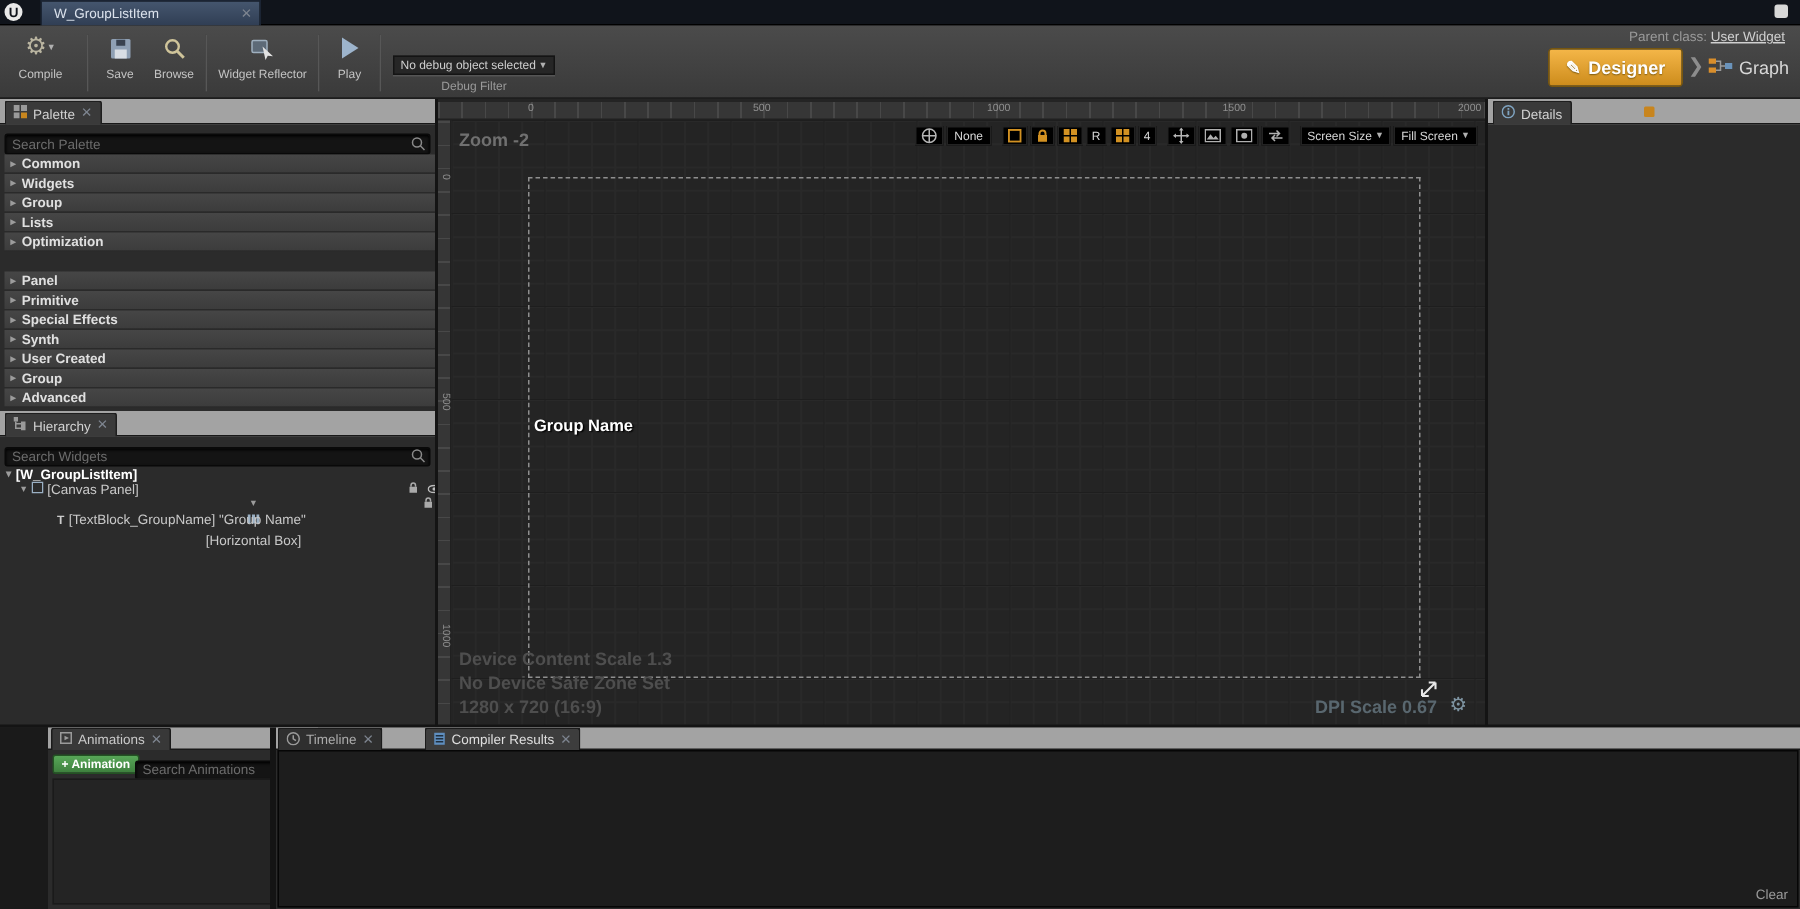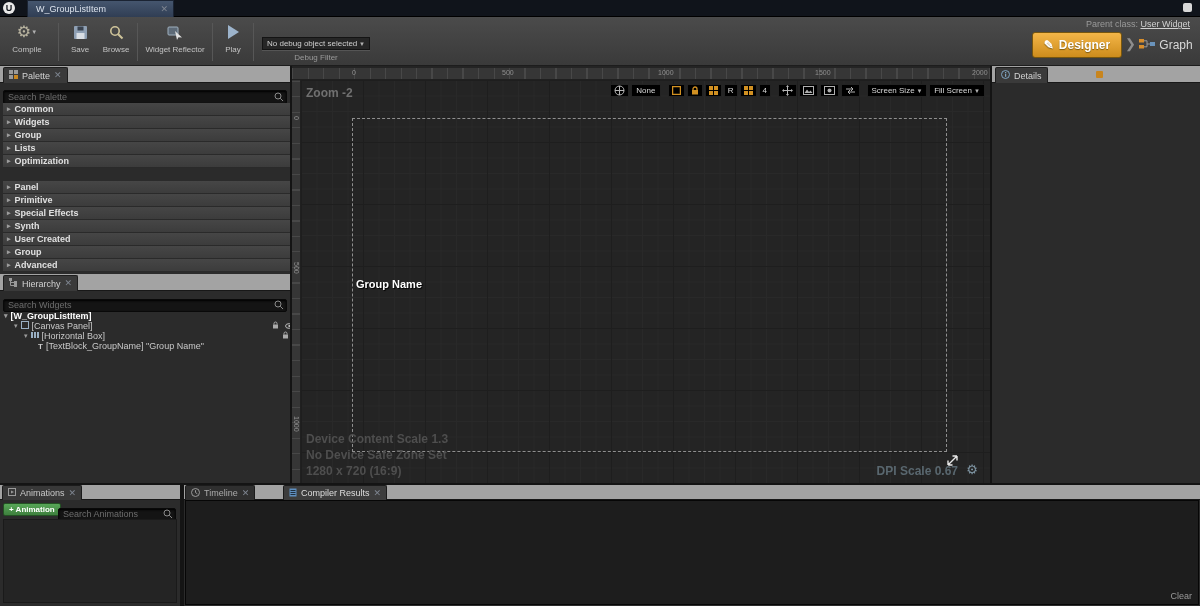--- a/index.html
+++ b/index.html
@@ -299,21 +299,21 @@
         <span><svg width="7" height="8">
               <rect x="1" y="3.5" width="5" height="4" fill="#aaa"></rect>
               <path d="M2 3.5 V2.5 a1.5 1.5 0 0 1 3 0 V3.5" fill="none" stroke="#aaa"></path>
             </svg></span>
         <span><svg width="9" height="6">
               <ellipse cx="4.5" cy="3" rx="4" ry="2.4" fill="none" stroke="#bbb"></ellipse>
               <circle cx="4.5" cy="3" r="1.2" fill="#bbb"></circle>
             </svg></span>
       </span>
     </div>
-    <div class="trow" style="top:265px;padding-left:24px;">
+    <div class="trow" style="top:265px;padding-left:24px;flex-direction:column;">
       <span class="arr">▾</span>
       <span><svg width="8" height="8">
             <rect x="0" y="1" width="2" height="6" fill="#9ab0c4"></rect>
             <rect x="3" y="1" width="2" height="6" fill="#9ab0c4"></rect>
             <rect x="6" y="1" width="2" height="6" fill="#9ab0c4"></rect>
           </svg></span>
       <span>[Horizontal Box]</span>
       <span class="rt">
         <span><svg width="7" height="8">
               <rect x="1" y="3.5" width="5" height="4" fill="#aaa"></rect>
@@ -467,21 +467,21 @@
             </svg>
         </span>
         <span>Details</span>
       </div>
       <span class="a pin" style="left:104px;top:5px;"></span>
     </div>
   </div>
 
   <div class="a splitter" style="left:0;top:483px;width:1200px;height:2px;"></div>
 
-  <div class="a panel" id="banim" style="position:absolute;">
+  <div class="a panel" id="banim" style="position:absolute;margin-left:32px;">
     <div class="a hdr-strip" style="left:0;top:0;width:180px;height:15px;">
       <div class="a btab" style="left:2px;top:0;background:#383838;">
         <span><svg width="8" height="8">
               <rect x="0.5" y="0.5" width="7" height="7" fill="none" stroke="#9a9a9a"></rect>
               <path d="M3 2.5 L6 4 L3 5.5 Z" fill="#9a9a9a"></path>
             </svg></span>
         <span>Animations</span>
         <span class="x">✕</span>
       </div>
     </div>

